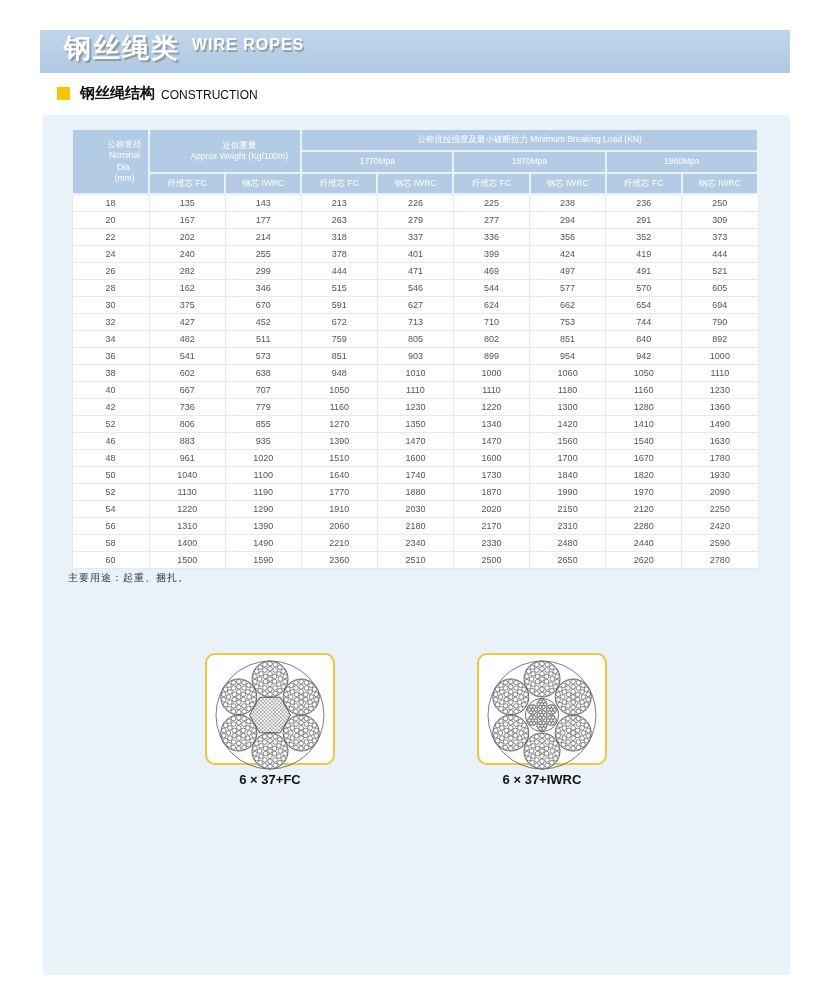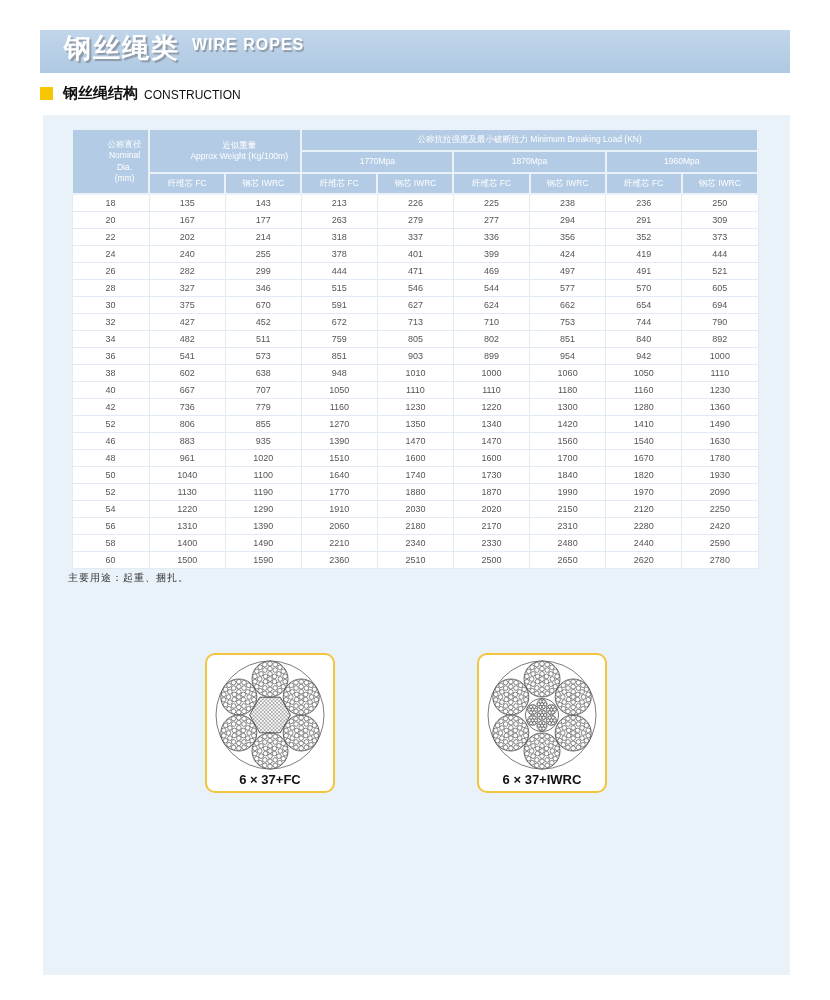--- a/index.html
+++ b/index.html
@@ -15,21 +15,21 @@
   }
   .title-zh{
     font-size:27px;font-weight:bold;color:#ffffff;letter-spacing:2px;
     text-shadow:2px 2px 1px #8d99a7;
   }
   .title-en{
     font-size:16px;font-weight:bold;color:#ffffff;letter-spacing:1px;
     margin-left:12px;margin-top:6px;text-shadow:1.5px 1.5px 1px #8d99a7;
   }
   .section-heading{
-    position:absolute;left:40px;top:84px;display:flex;align-items:center;
+    position:absolute;left:57px;top:84px;display:flex;align-items:center;
   }
   .bullet{width:13px;height:13px;background:#f7c600;margin-right:10px;}
   .sec-zh{font-size:15px;font-weight:bold;color:#101010;}
   .sec-en{font-size:12px;font-weight:normal;color:#101010;margin-left:6px;margin-top:2px;}
 
   .panel{
     position:absolute;left:43px;top:115px;width:747px;height:860px;
     background:#e9f1f9;
   }
   table.spec{
@@ -44,21 +44,21 @@
   table.spec thead tr.h2 th{height:20px;margin-top:11px;}
   table.spec thead tr.h3 th{height:19px;}
   table.spec thead th .ln{display:block;padding-left:28px;}
   table.spec tbody td{
     background:#ffffff;color:#555555;font-size:9px;text-align:center;
     height:16px;border:1px solid #e2ebf4;padding:0;
   }
   .note{position:absolute;left:25px;top:456px;font-size:10px;color:#333333;letter-spacing:1px;}
 
   .card{
-    position:absolute;width:130px;height:140px;background:#ffffff;
+    position:absolute;width:130px;height:112px;background:#ffffff;
     border:2px solid #f2c53d;border-radius:10px;box-sizing:border-box;
   }
   .card-fc{left:162px;top:538px;}
   .card-iwrc{left:434px;top:538px;}
   .card svg{display:block;margin:3px auto 0;}
   .card-label{text-align:center;font-weight:bold;font-size:13px;color:#111111;margin-top:-3px;}
 </style>
 </head>
 <body>
 
@@ -170,21 +170,21 @@
           <td>299</td>
           <td>444</td>
           <td>471</td>
           <td>469</td>
           <td>497</td>
           <td>491</td>
           <td>521</td>
         </tr>
         <tr>
           <td>28</td>
-          <td>327</td>
+          <td>162</td>
           <td>346</td>
           <td>515</td>
           <td>546</td>
           <td>544</td>
           <td>577</td>
           <td>570</td>
           <td>605</td>
         </tr>
         <tr>
           <td>30</td>

